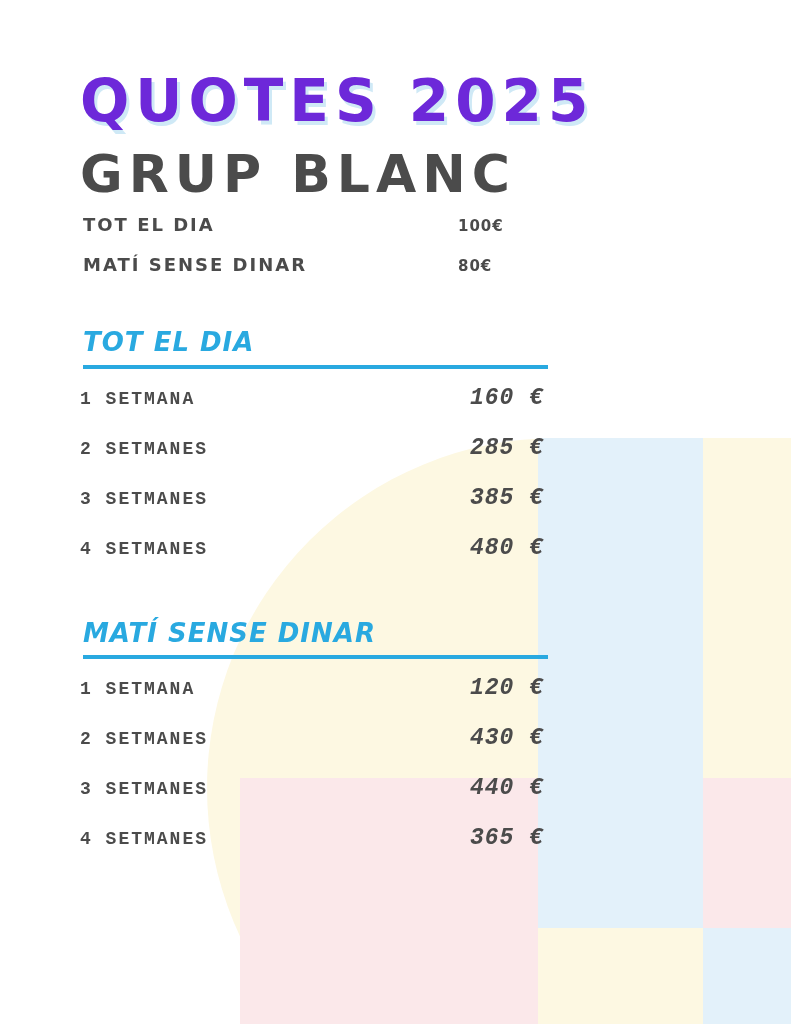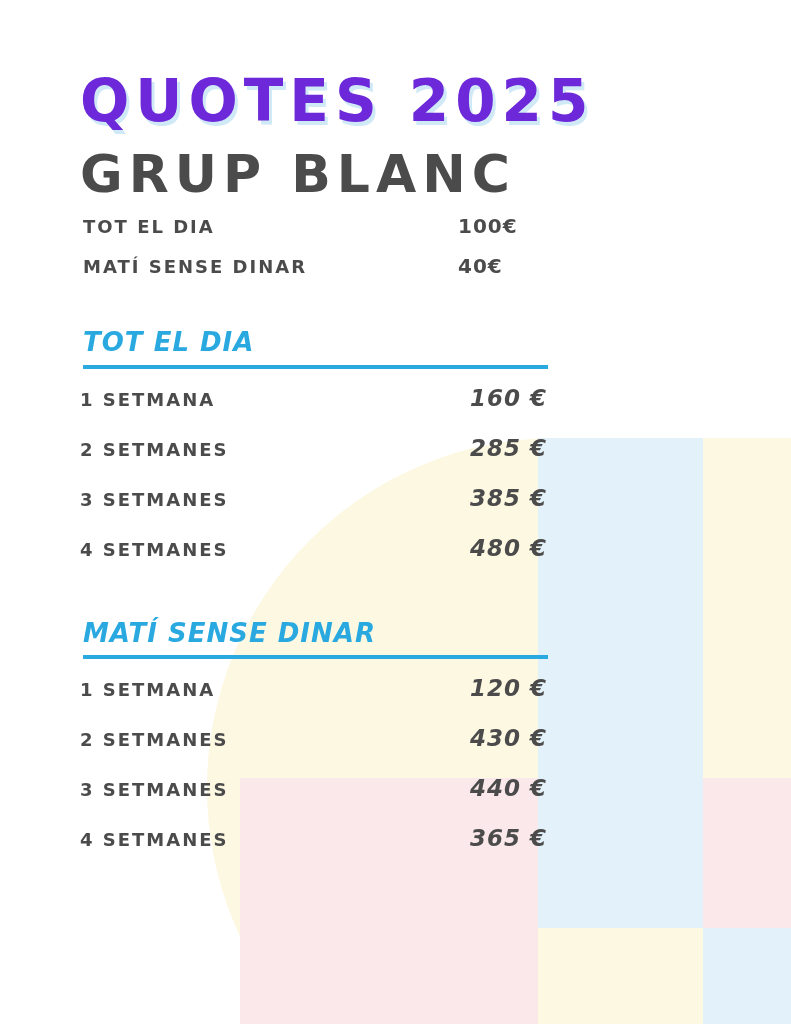--- a/index.html
+++ b/index.html
@@ -141,21 +141,21 @@
   }
   .row .label {
     font-size: 18px;
     font-weight: 800;
     letter-spacing: 2px;
     color: #4b4b4b;
     width: 390px;
     padding-left: 3px;
   }
   .row .price {
-    font-size: 20px;
+    font-size: 15px;
     font-weight: 800;
     letter-spacing: 1px;
     color: #4b4b4b;
   }
 
   
   .rows.tight .row { height: 40px; }
   .rows.tight .label { width: 375px; }
 
   .cat {
@@ -175,20 +175,21 @@
     height: 4px;
     background: #29a9e0;
     margin-top: 8px;
   }
 
   .list {
     margin-top: 16px;
   }
   .list .row {
     height: 50px;
+    font-family: Liberation Mono, monospace;
   }
   .list .label {
     width: 390px;
     padding-left: 0px;
   }
   .list .price {
     font-style: italic;
     font-size: 23px;
   }
 </style>
@@ -212,21 +213,21 @@
   <h2 class="subtitle">GRUP BLANC</h2>
 
 
   <div class="rows tight">
     <div class="row">
       <span class="label">TOT EL DIA</span>
       <span class="price">100€</span>
     </div>
     <div class="row">
       <span class="label">MATÍ SENSE DINAR</span>
-      <span class="price">40€</span>
+      <span class="price">80€</span>
     </div>
   </div>
 
 
   <div class="cat">
     <div class="cat-title">TOT EL DIA</div>
     <div class="cat-rule"></div>
   </div>
 
   <div class="rows list">

